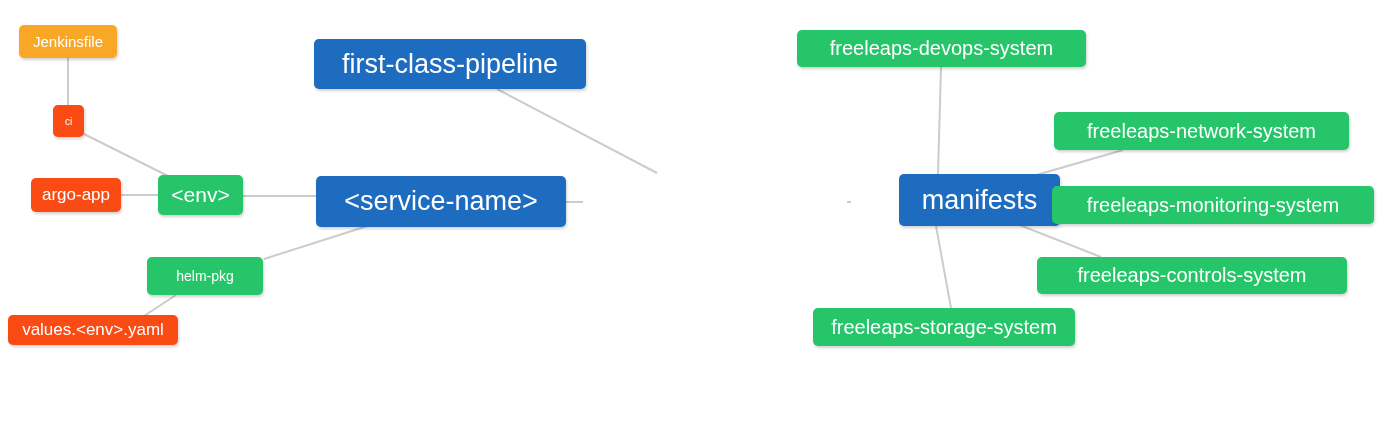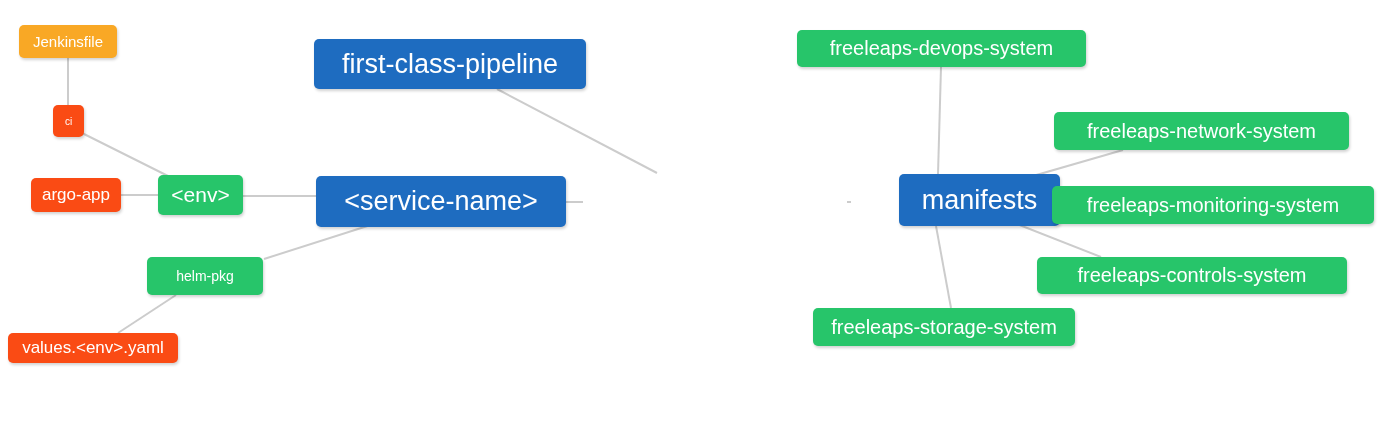--- a/index.html
+++ b/index.html
@@ -37,21 +37,21 @@
   .c-red    { background: #fa4b14; }
   .c-green  { background: #27c56a; }
   .c-blue   { background: #1e6cc0; }
   .c-dark   { background: #3c3835; }
 
   .n-jenkinsfile { left: 19px;   top: 25px;  width: 98px;  height: 33px; font-size: 15px; }
   .n-ci          { left: 53px;   top: 105px; width: 31px;  height: 32px; font-size: 10px; }
   .n-argo-app    { left: 31px;   top: 178px; width: 90px;  height: 34px; font-size: 17px; }
   .n-env         { left: 158px;  top: 175px; width: 85px;  height: 40px; font-size: 21px; }
   .n-helm-pkg    { left: 147px;  top: 257px; width: 116px; height: 38px; font-size: 14px; }
-  .n-values      { left: 8px;    top: 333px; width: 170px; height: 30px; font-size: 17px; }
+  .n-values      { left: 8px;    top: 315px; width: 170px; height: 30px; font-size: 17px; }
   .n-pipeline    { left: 314px;  top: 39px;  width: 272px; height: 50px; font-size: 27px; }
   .n-service     { left: 316px;  top: 176px; width: 250px; height: 51px; font-size: 27px; }
   .n-ops         { left: 583px;  top: 172px; width: 264px; height: 67px; font-size: 32px; }
   .n-manifests   { left: 851px;  top: 174px; width: 161px; height: 52px; font-size: 27px; margin-left: 48px; }
   .n-devops      { left: 797px;  top: 30px;  width: 289px; height: 37px; font-size: 20px; }
   .n-network     { left: 1054px; top: 112px; width: 295px; height: 38px; font-size: 20px; }
   .n-monitoring  { left: 1052px; top: 186px; width: 322px; height: 38px; font-size: 20px; }
   .n-controls    { left: 1037px; top: 257px; width: 310px; height: 37px; font-size: 20px; }
   .n-storage     { left: 813px;  top: 308px; width: 262px; height: 38px; font-size: 20px; }
 </style>

